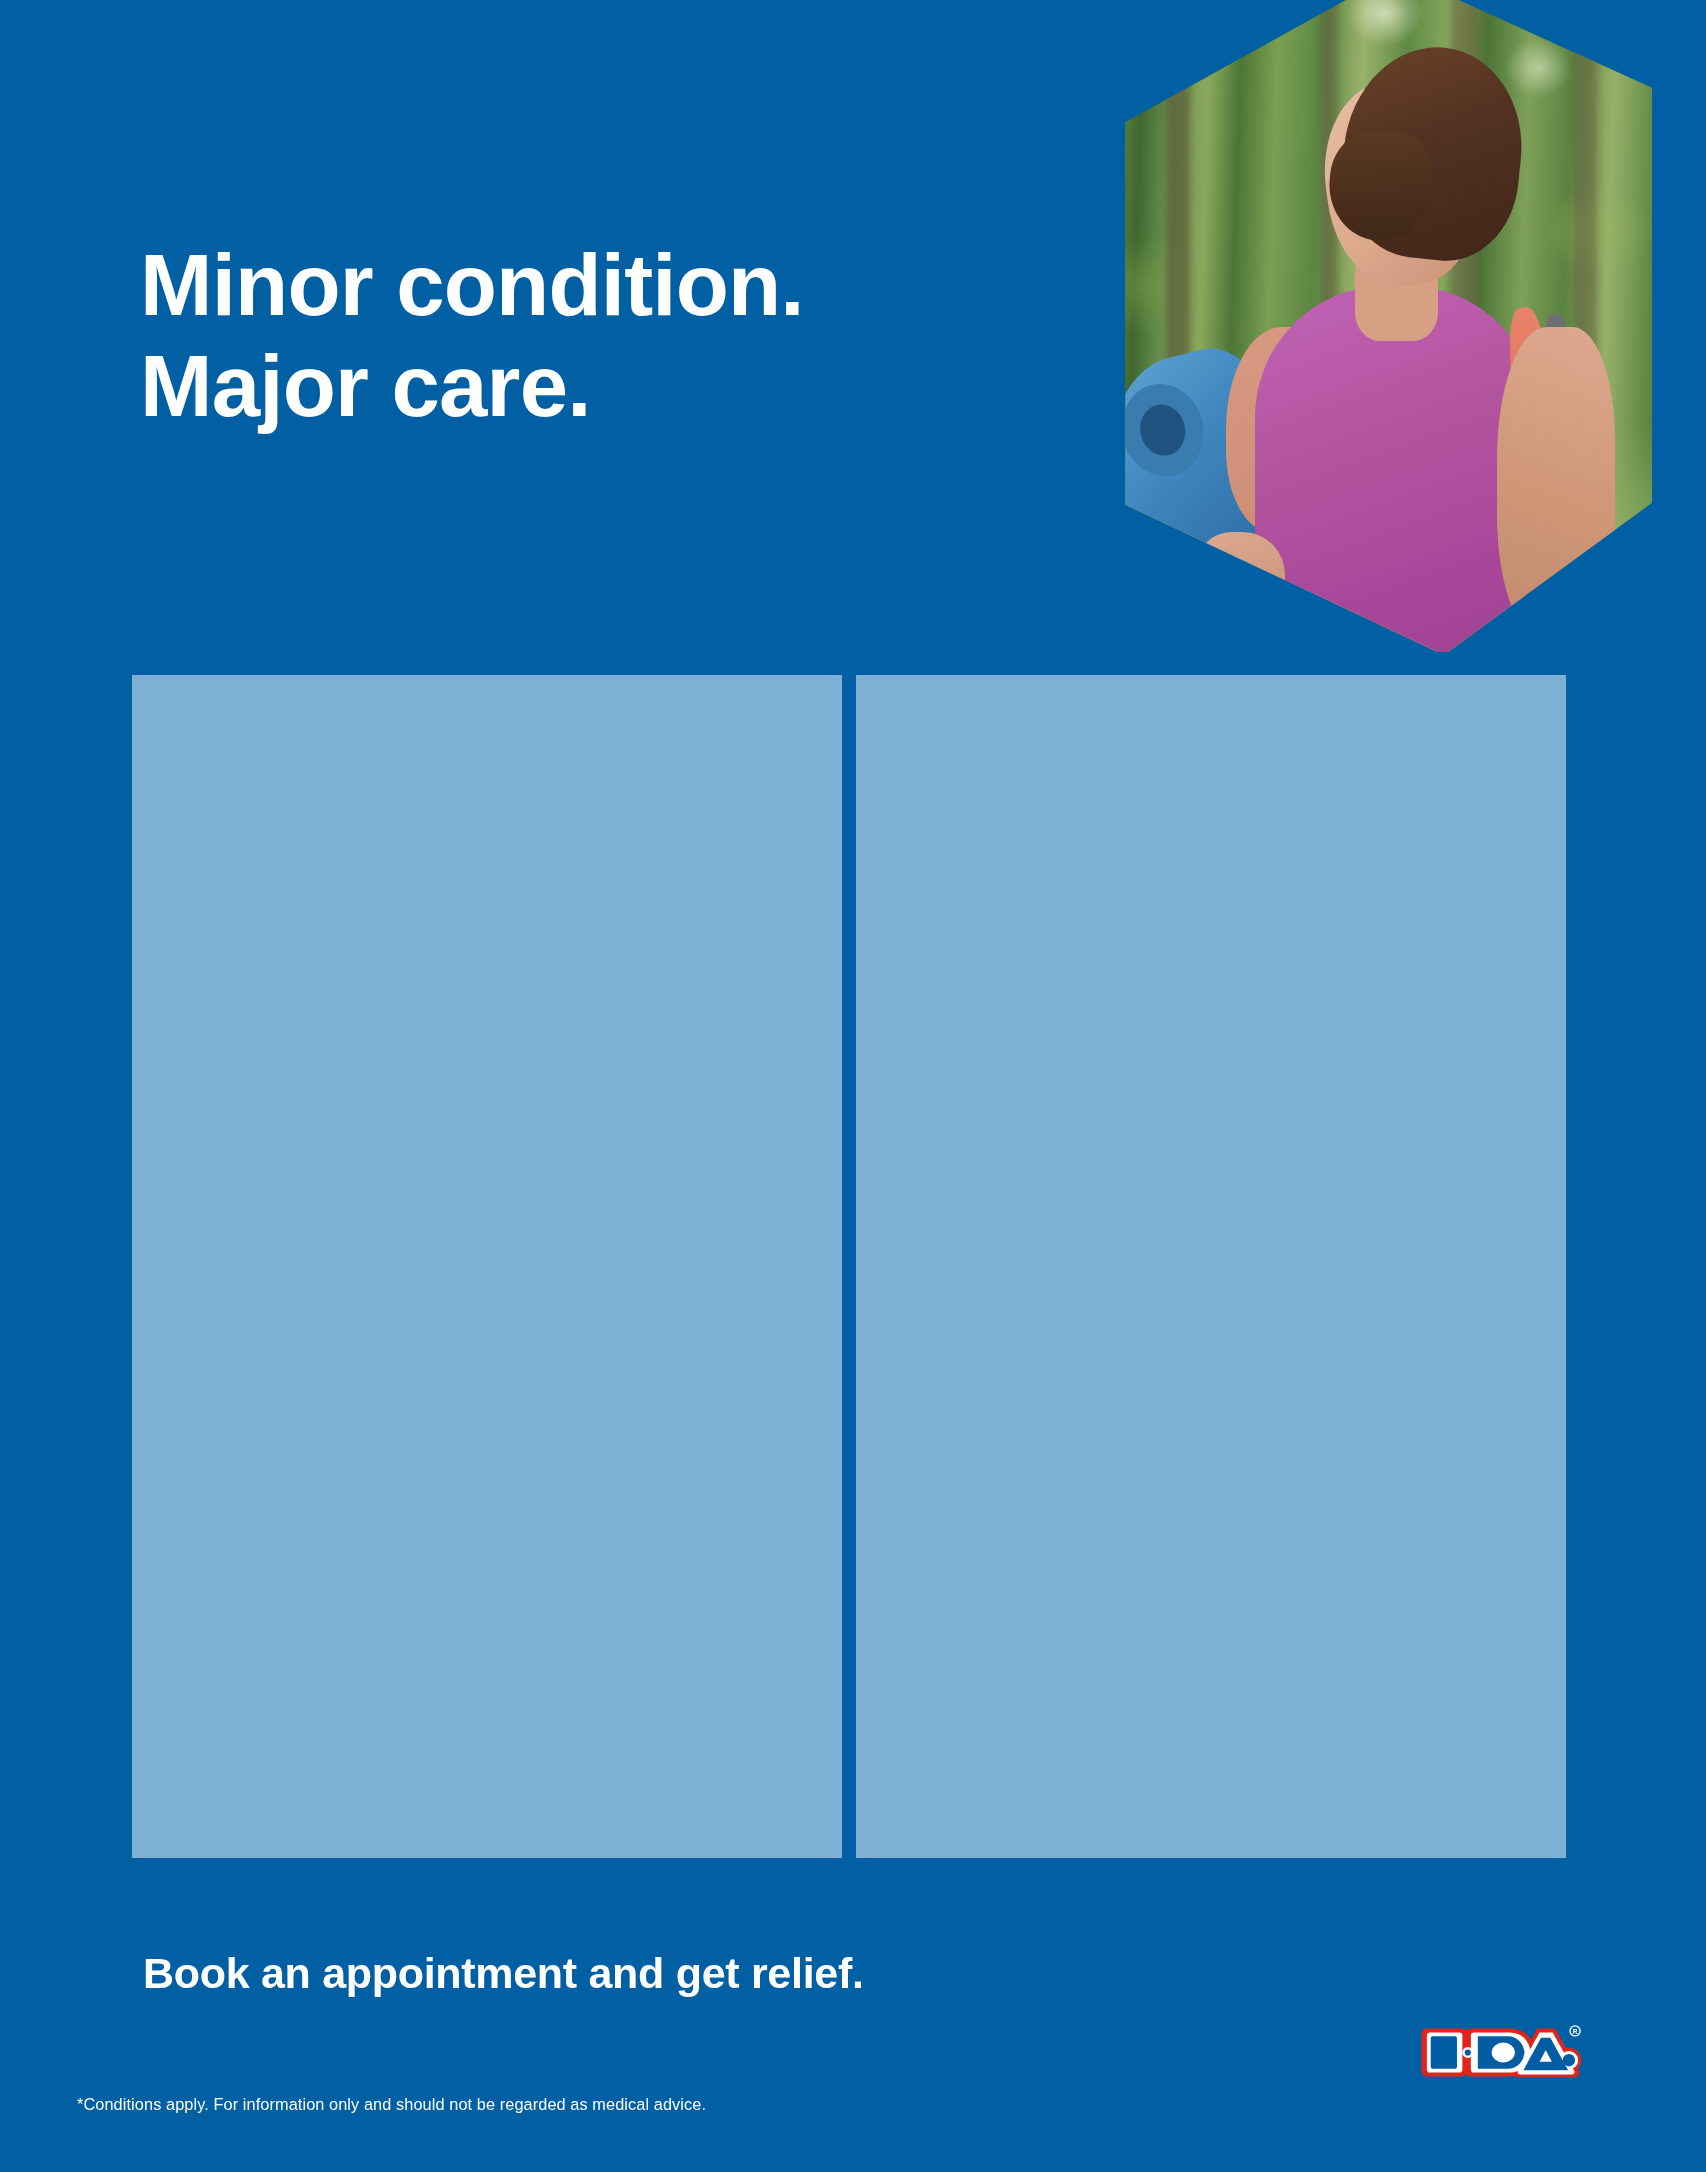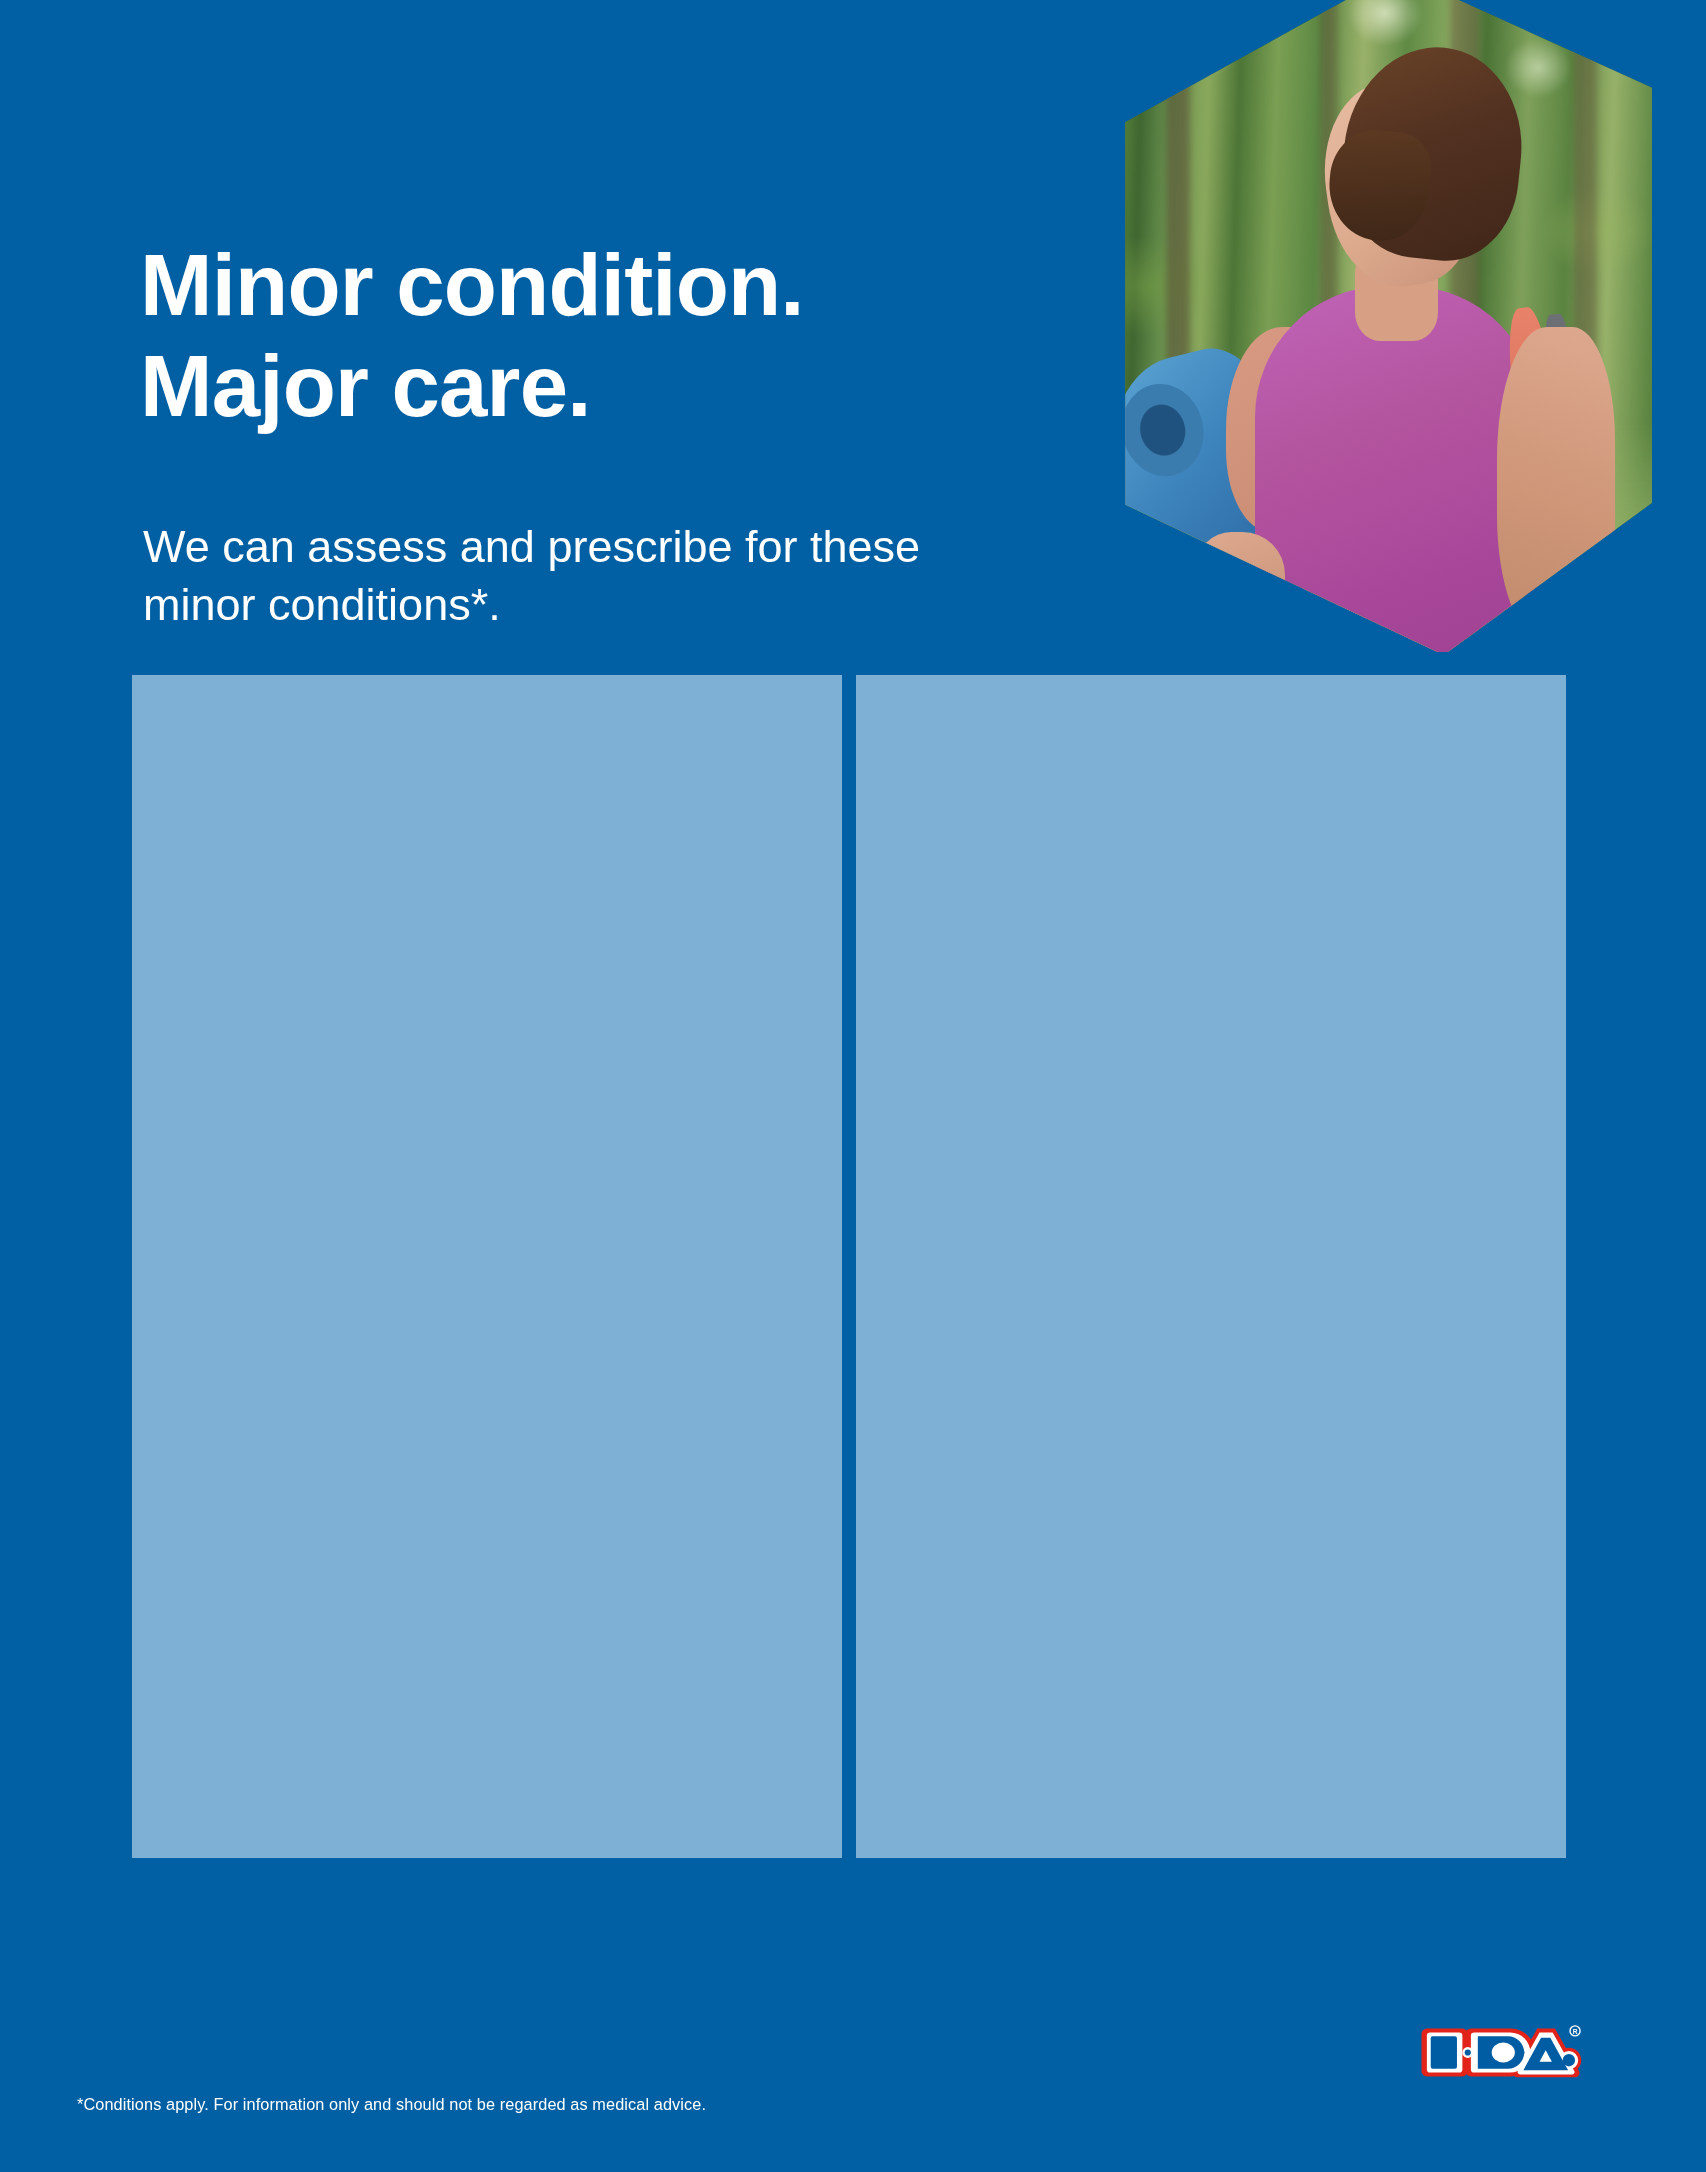--- a/index.html
+++ b/index.html
@@ -331,28 +331,27 @@
         <div class="hair"></div>
         <div class="hand"></div>
       </div>
     </div>
 
   </div>
 
   <h1 class="headline">Minor condition.
 Major care.</h1>
 
-  <p class="subhead">We can assess and prescribe for these
-minor conditions*.</p>
 
   <div class="panels">
     <div class="panel panel-left"></div>
     <div class="panel panel-right"></div>
   </div>
 
+  <div class="cta">Book an appointment and get relief.</div>
 
   <div class="footnote">*Conditions apply. For information only and should not be regarded as medical advice.</div>
 
   <div class="logo">
     <svg viewBox="0 0 420 184" xmlns="http://www.w3.org/2000/svg">
 
       <g>
 
         <path d="M14 30 h92 a14 14 0 0 1 14 14 v96 a14 14 0 0 1 -14 14 h-92 a14 14 0 0 1 -14 -14 v-96 a14 14 0 0 1 14 -14 z" fill="#E2231A"></path>
 

